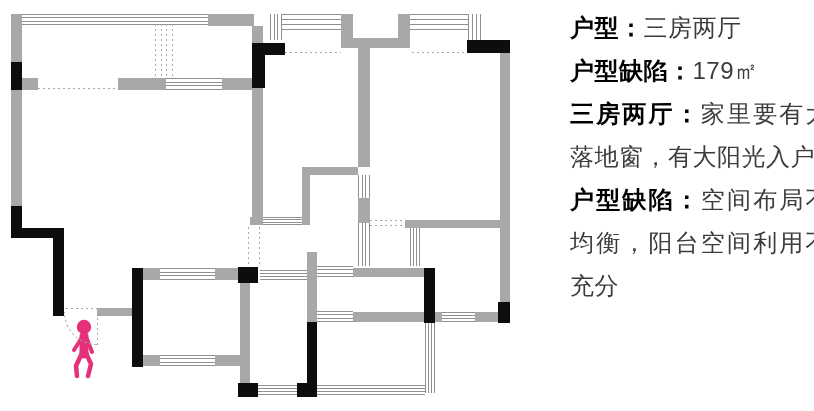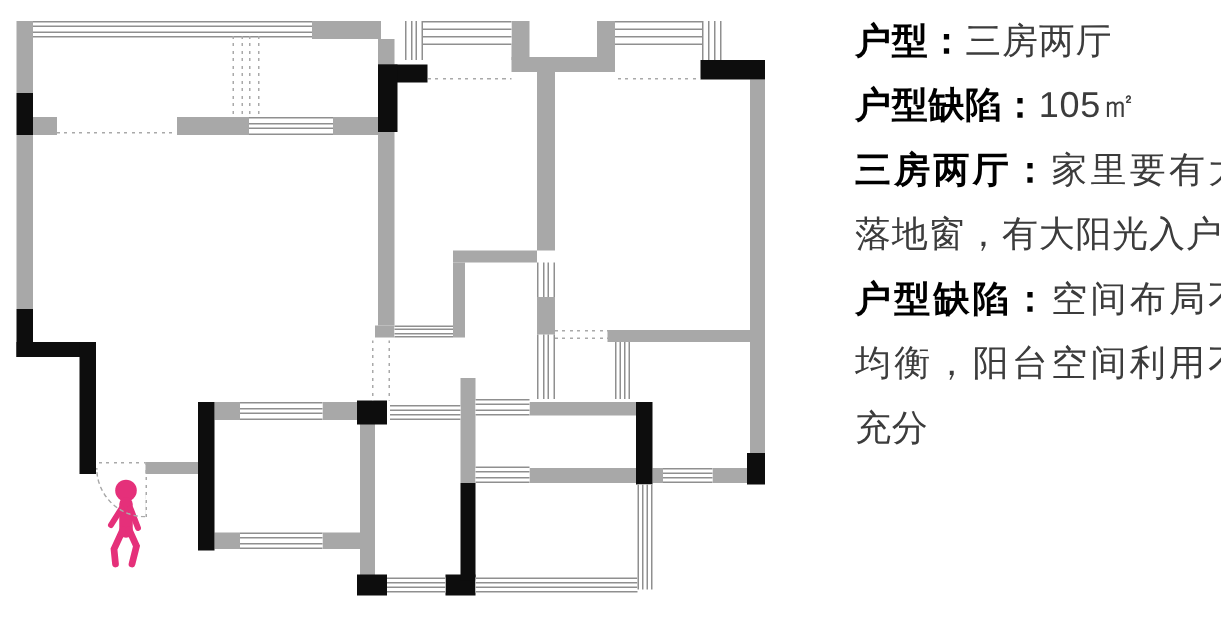--- a/index.html
+++ b/index.html
@@ -128,18 +128,18 @@
       <div class="dash-v" style="left: 166px; top: 24px; width: 1px; height: 54px;"></div>
       <div class="dash-v" style="left: 172px; top: 24px; width: 1px; height: 54px;"></div>
       <div class="dash-v" style="left: 248px; top: 227px; width: 1px; height: 40px;"></div>
       <div class="dash-v" style="left: 259px; top: 227px; width: 1px; height: 40px;"></div>
       <div class="dash-v" style="left: 97px; top: 308px; width: 1px; height: 37px;"></div>
       <div class="door-arc" style="left: 64px; top: 312px; width: 33px; height: 33px;"></div>
     </div>
 
   <div class="info">
     <p><b>户型：</b><span>三房两厅</span></p>
-    <p><b>户型缺陷：</b><span>105㎡</span></p>
+    <p><b>户型缺陷：</b><span>179㎡</span></p>
     <p><b>三房两厅：</b><span>家里要有大落地窗，有大阳光入户</span></p>
     <p><b>户型缺陷：</b><span>空间布局不均衡，阳台空间利用不充分</span></p>
   </div>
 
 </div>
 
 </body></html>

